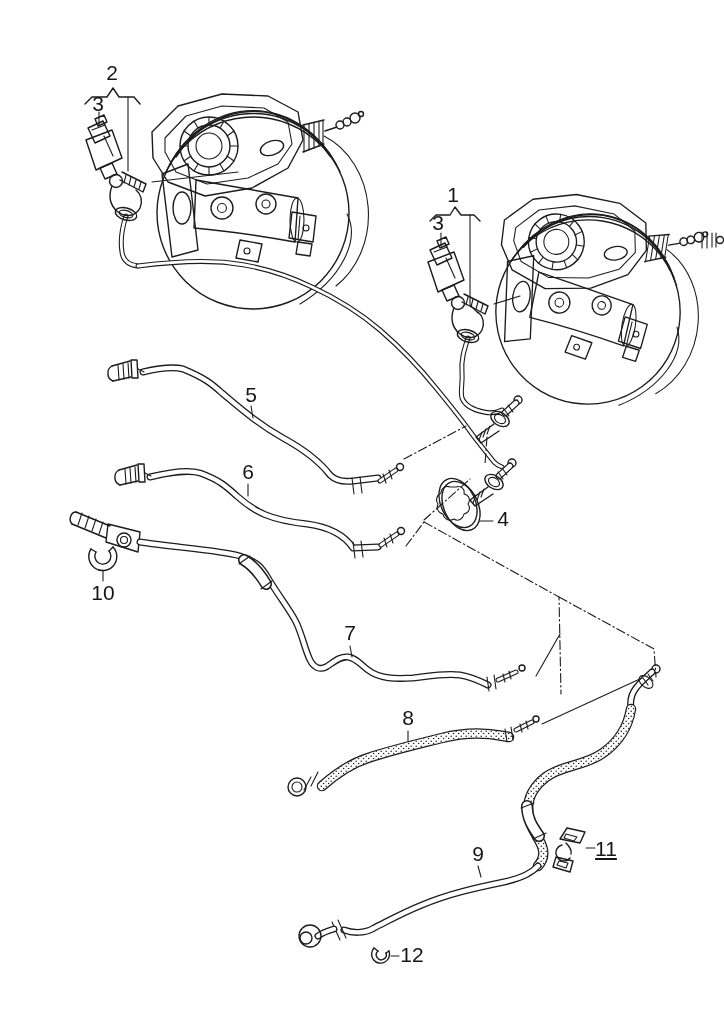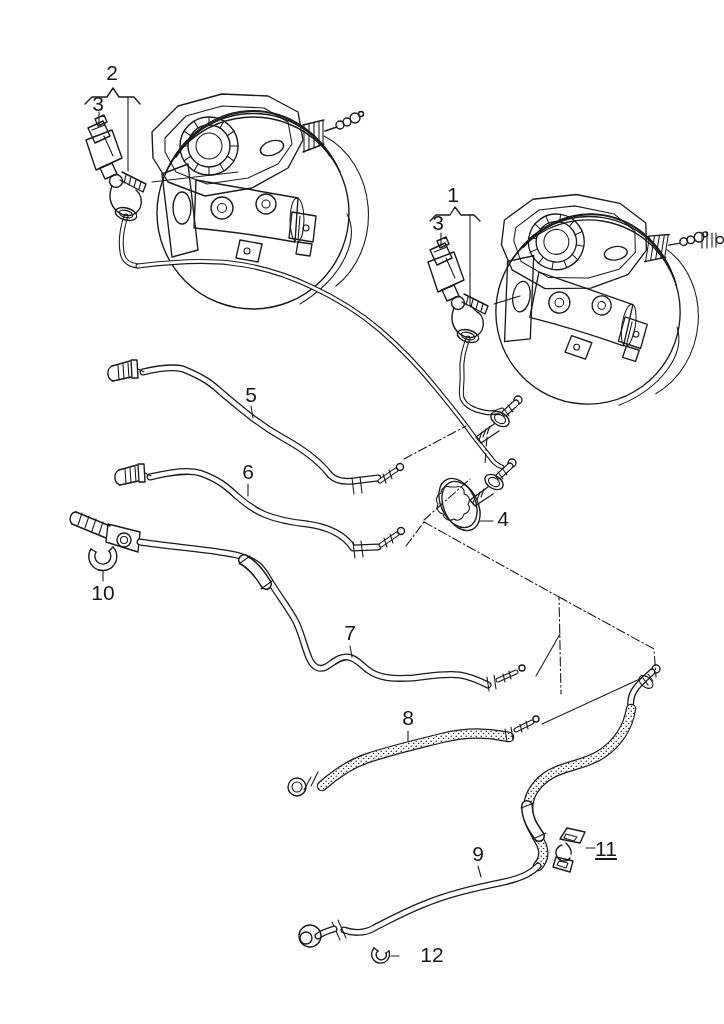--- a/index.html
+++ b/index.html
@@ -286,15 +286,15 @@
 <div class="callout" style="left:453px;top:184px;">1</div>
 <div class="callout" style="left:438px;top:212px;">3</div>
 <div class="callout" style="left:251px;top:384px;">5</div>
 <div class="callout" style="left:248px;top:461px;">6</div>
 <div class="callout" style="left:503px;top:508px;">4</div>
 <div class="callout" style="left:103px;top:582px;">10</div>
 <div class="callout" style="left:350px;top:622px;">7</div>
 <div class="callout" style="left:408px;top:707px;">8</div>
 <div class="callout" style="left:478px;top:843px;">9</div>
 <div class="callout" style="left:606px;top:838px;text-decoration:underline;">11</div>
-<div class="callout" style="left:412px;top:944px;margin-left:20px;">12</div>
+<div class="callout" style="left:412px;top:944px;">12</div>
 
 </div>
 
 </body></html>

